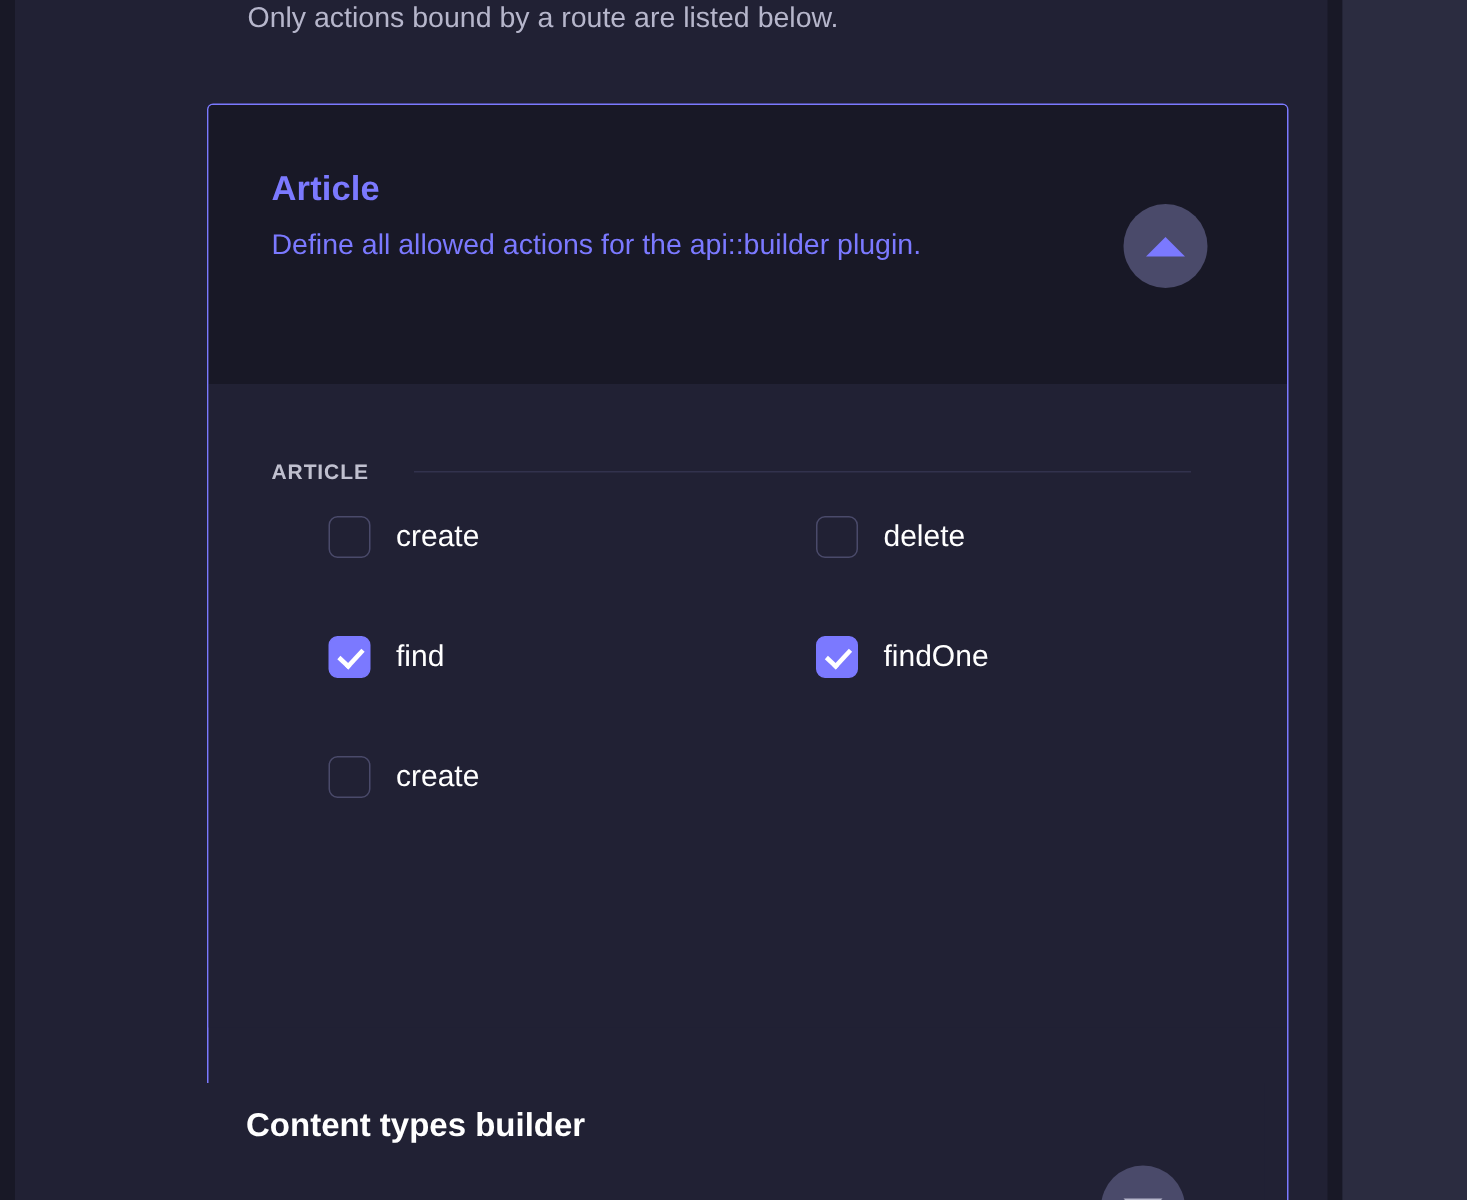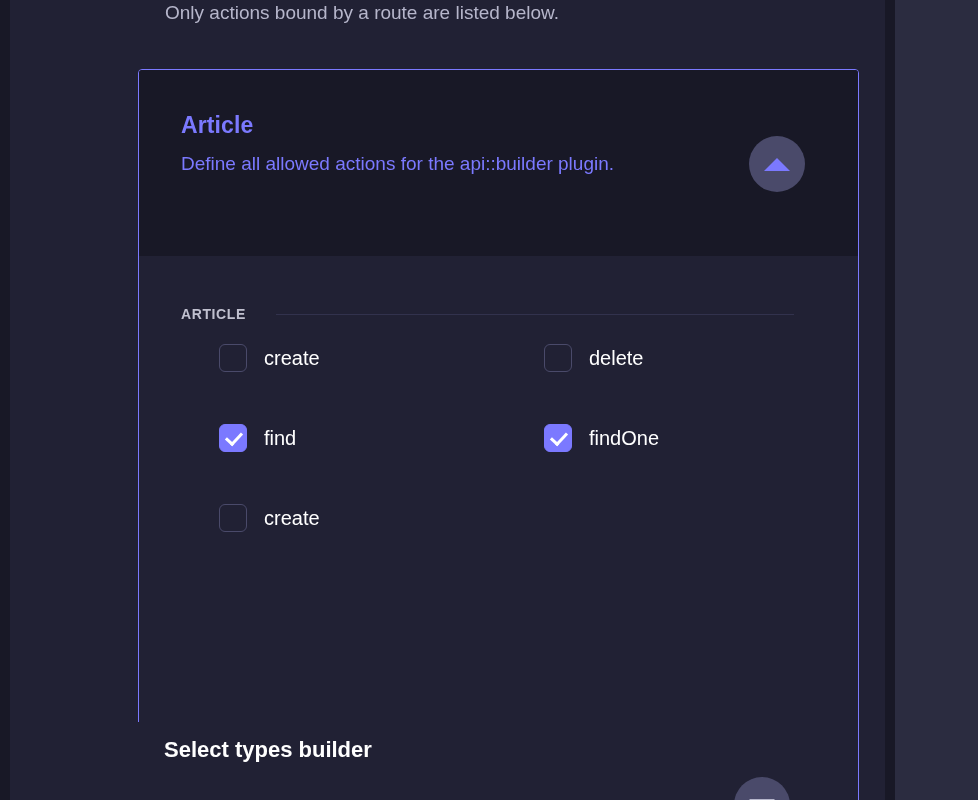--- a/index.html
+++ b/index.html
@@ -308,21 +308,21 @@
         <label class="action-item">
           <span class="cb off"></span>
           <span class="action-label">create</span>
         </label>
 
       </div>
     </div>
   </div>
 
   <div class="next-card">
-    <div class="next-title">Select types builder</div>
+    <div class="next-title">Content types builder</div>
     <div class="next-collapse-btn">
       <span class="tri-down"></span>
     </div>
   </div>
 
 </div>
 
 <div class="right-panel-gap"></div>
 <div class="right-panel">
   

